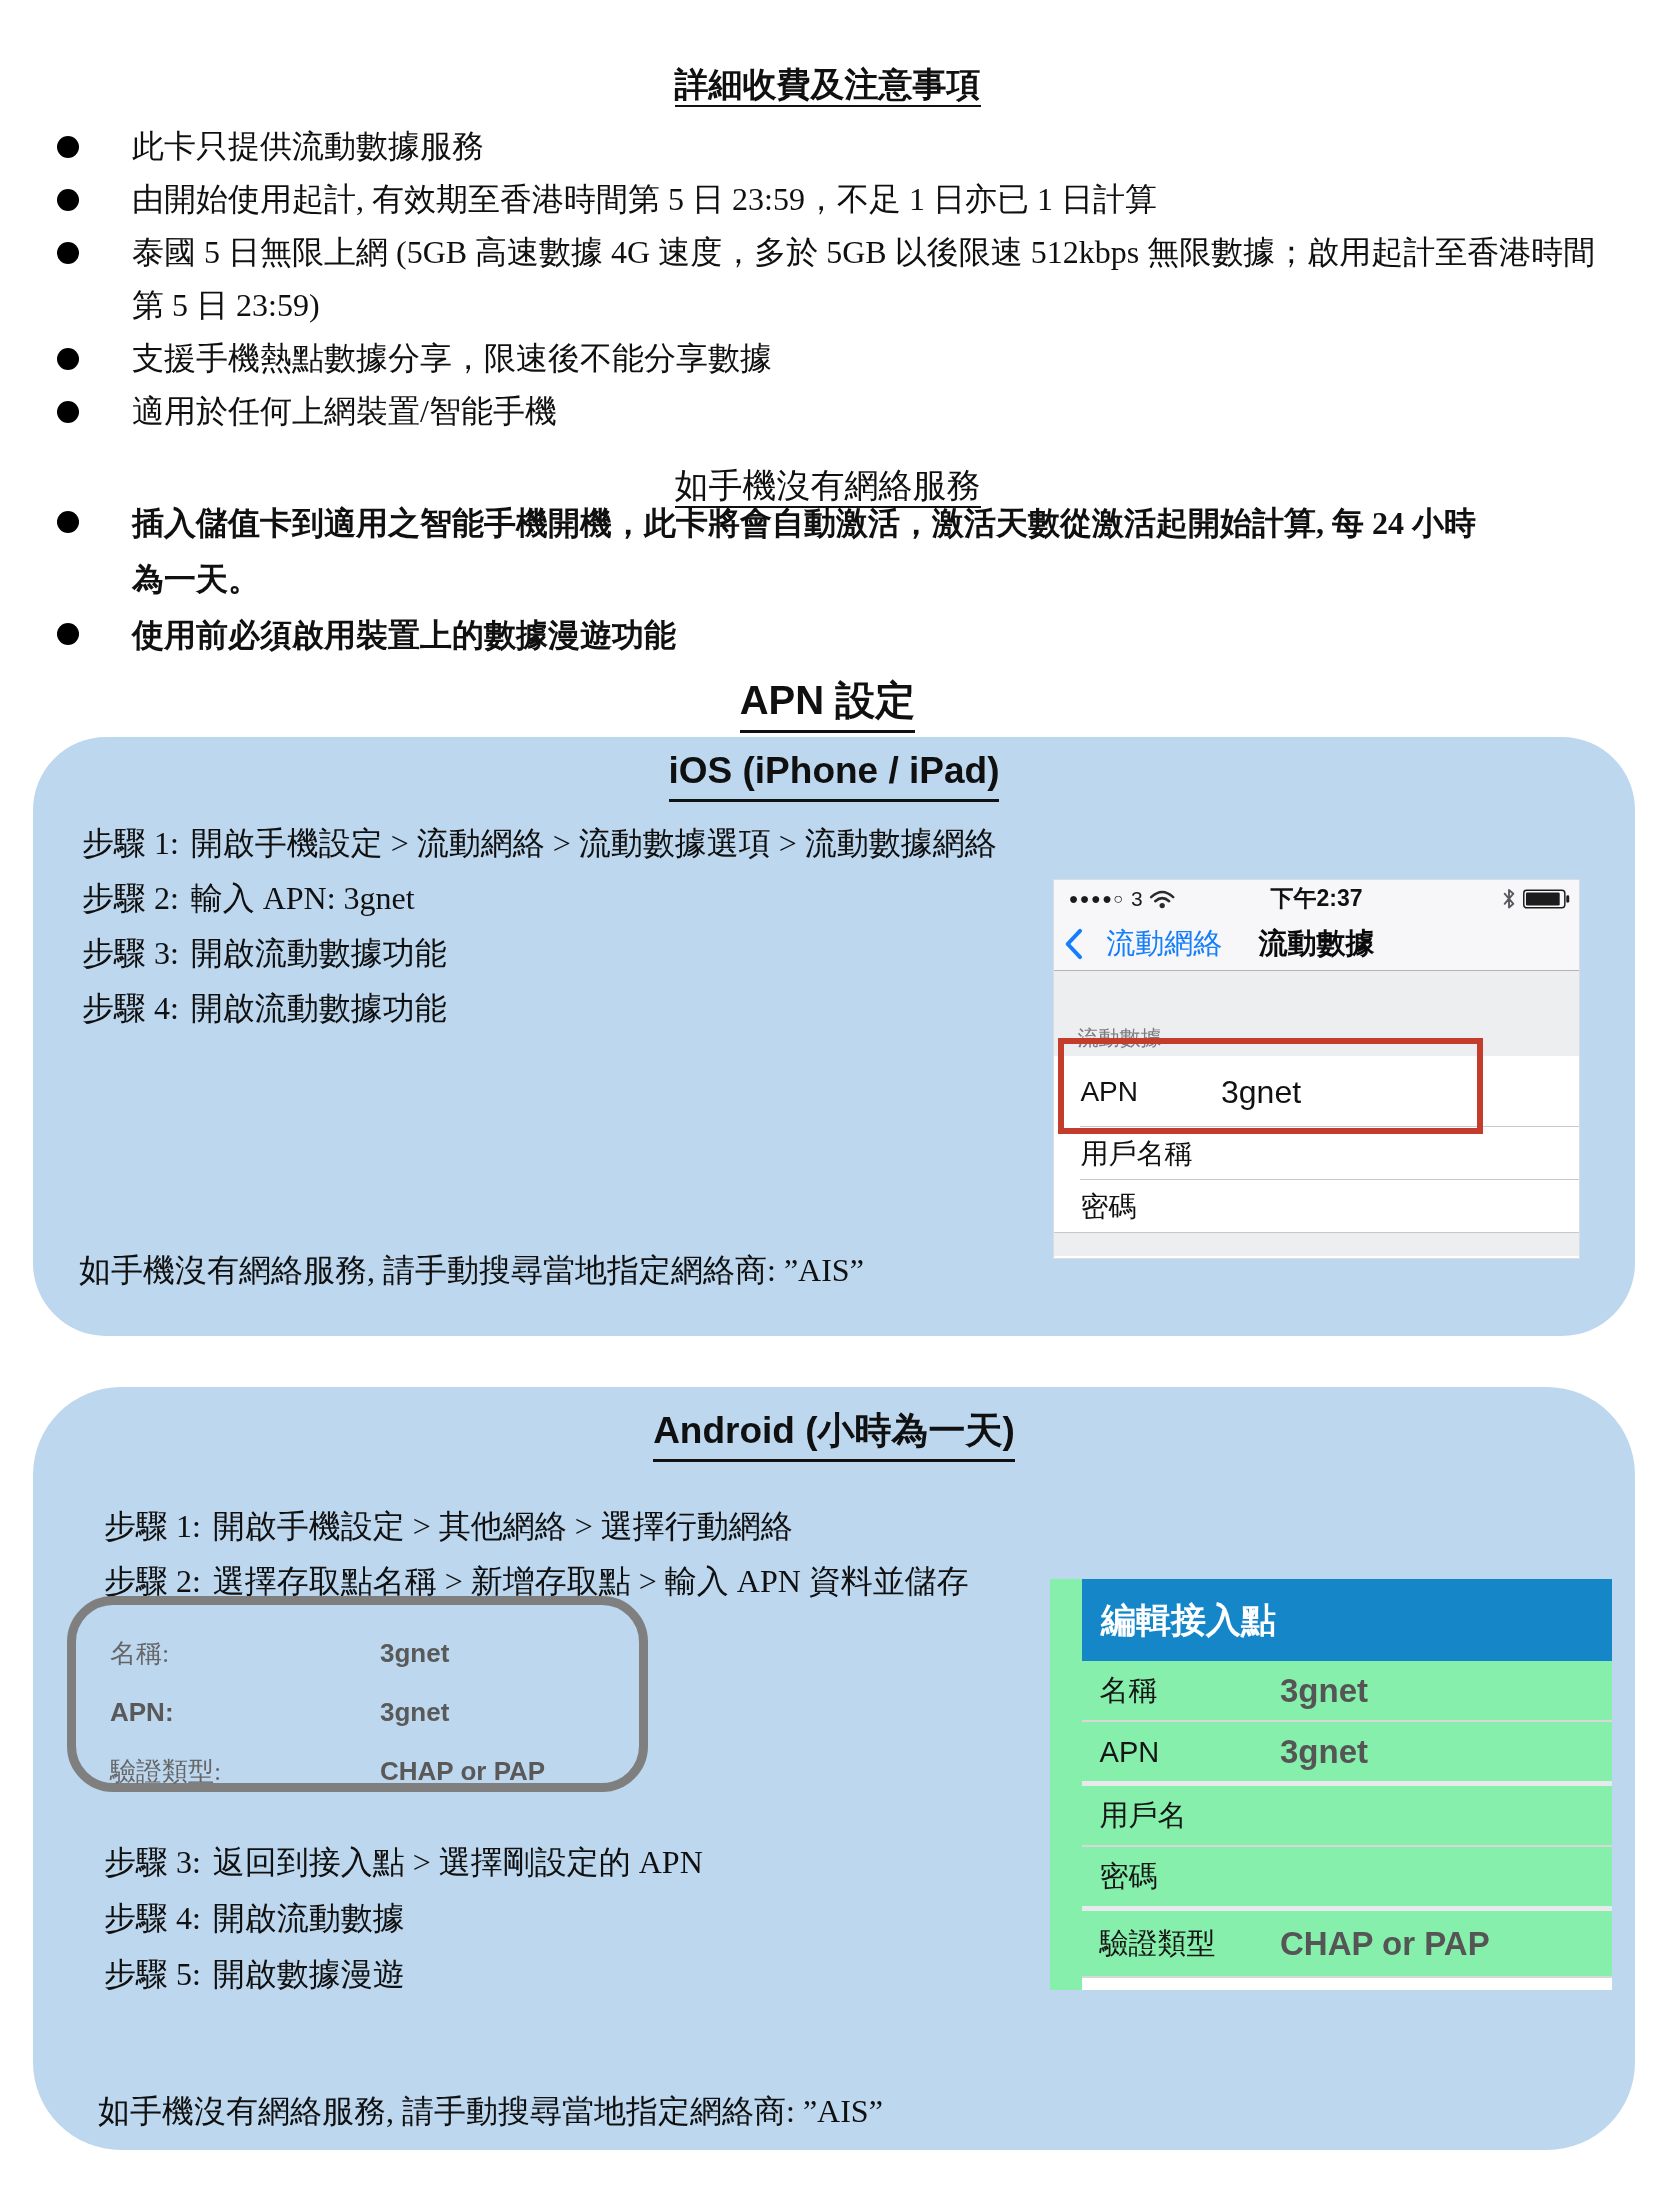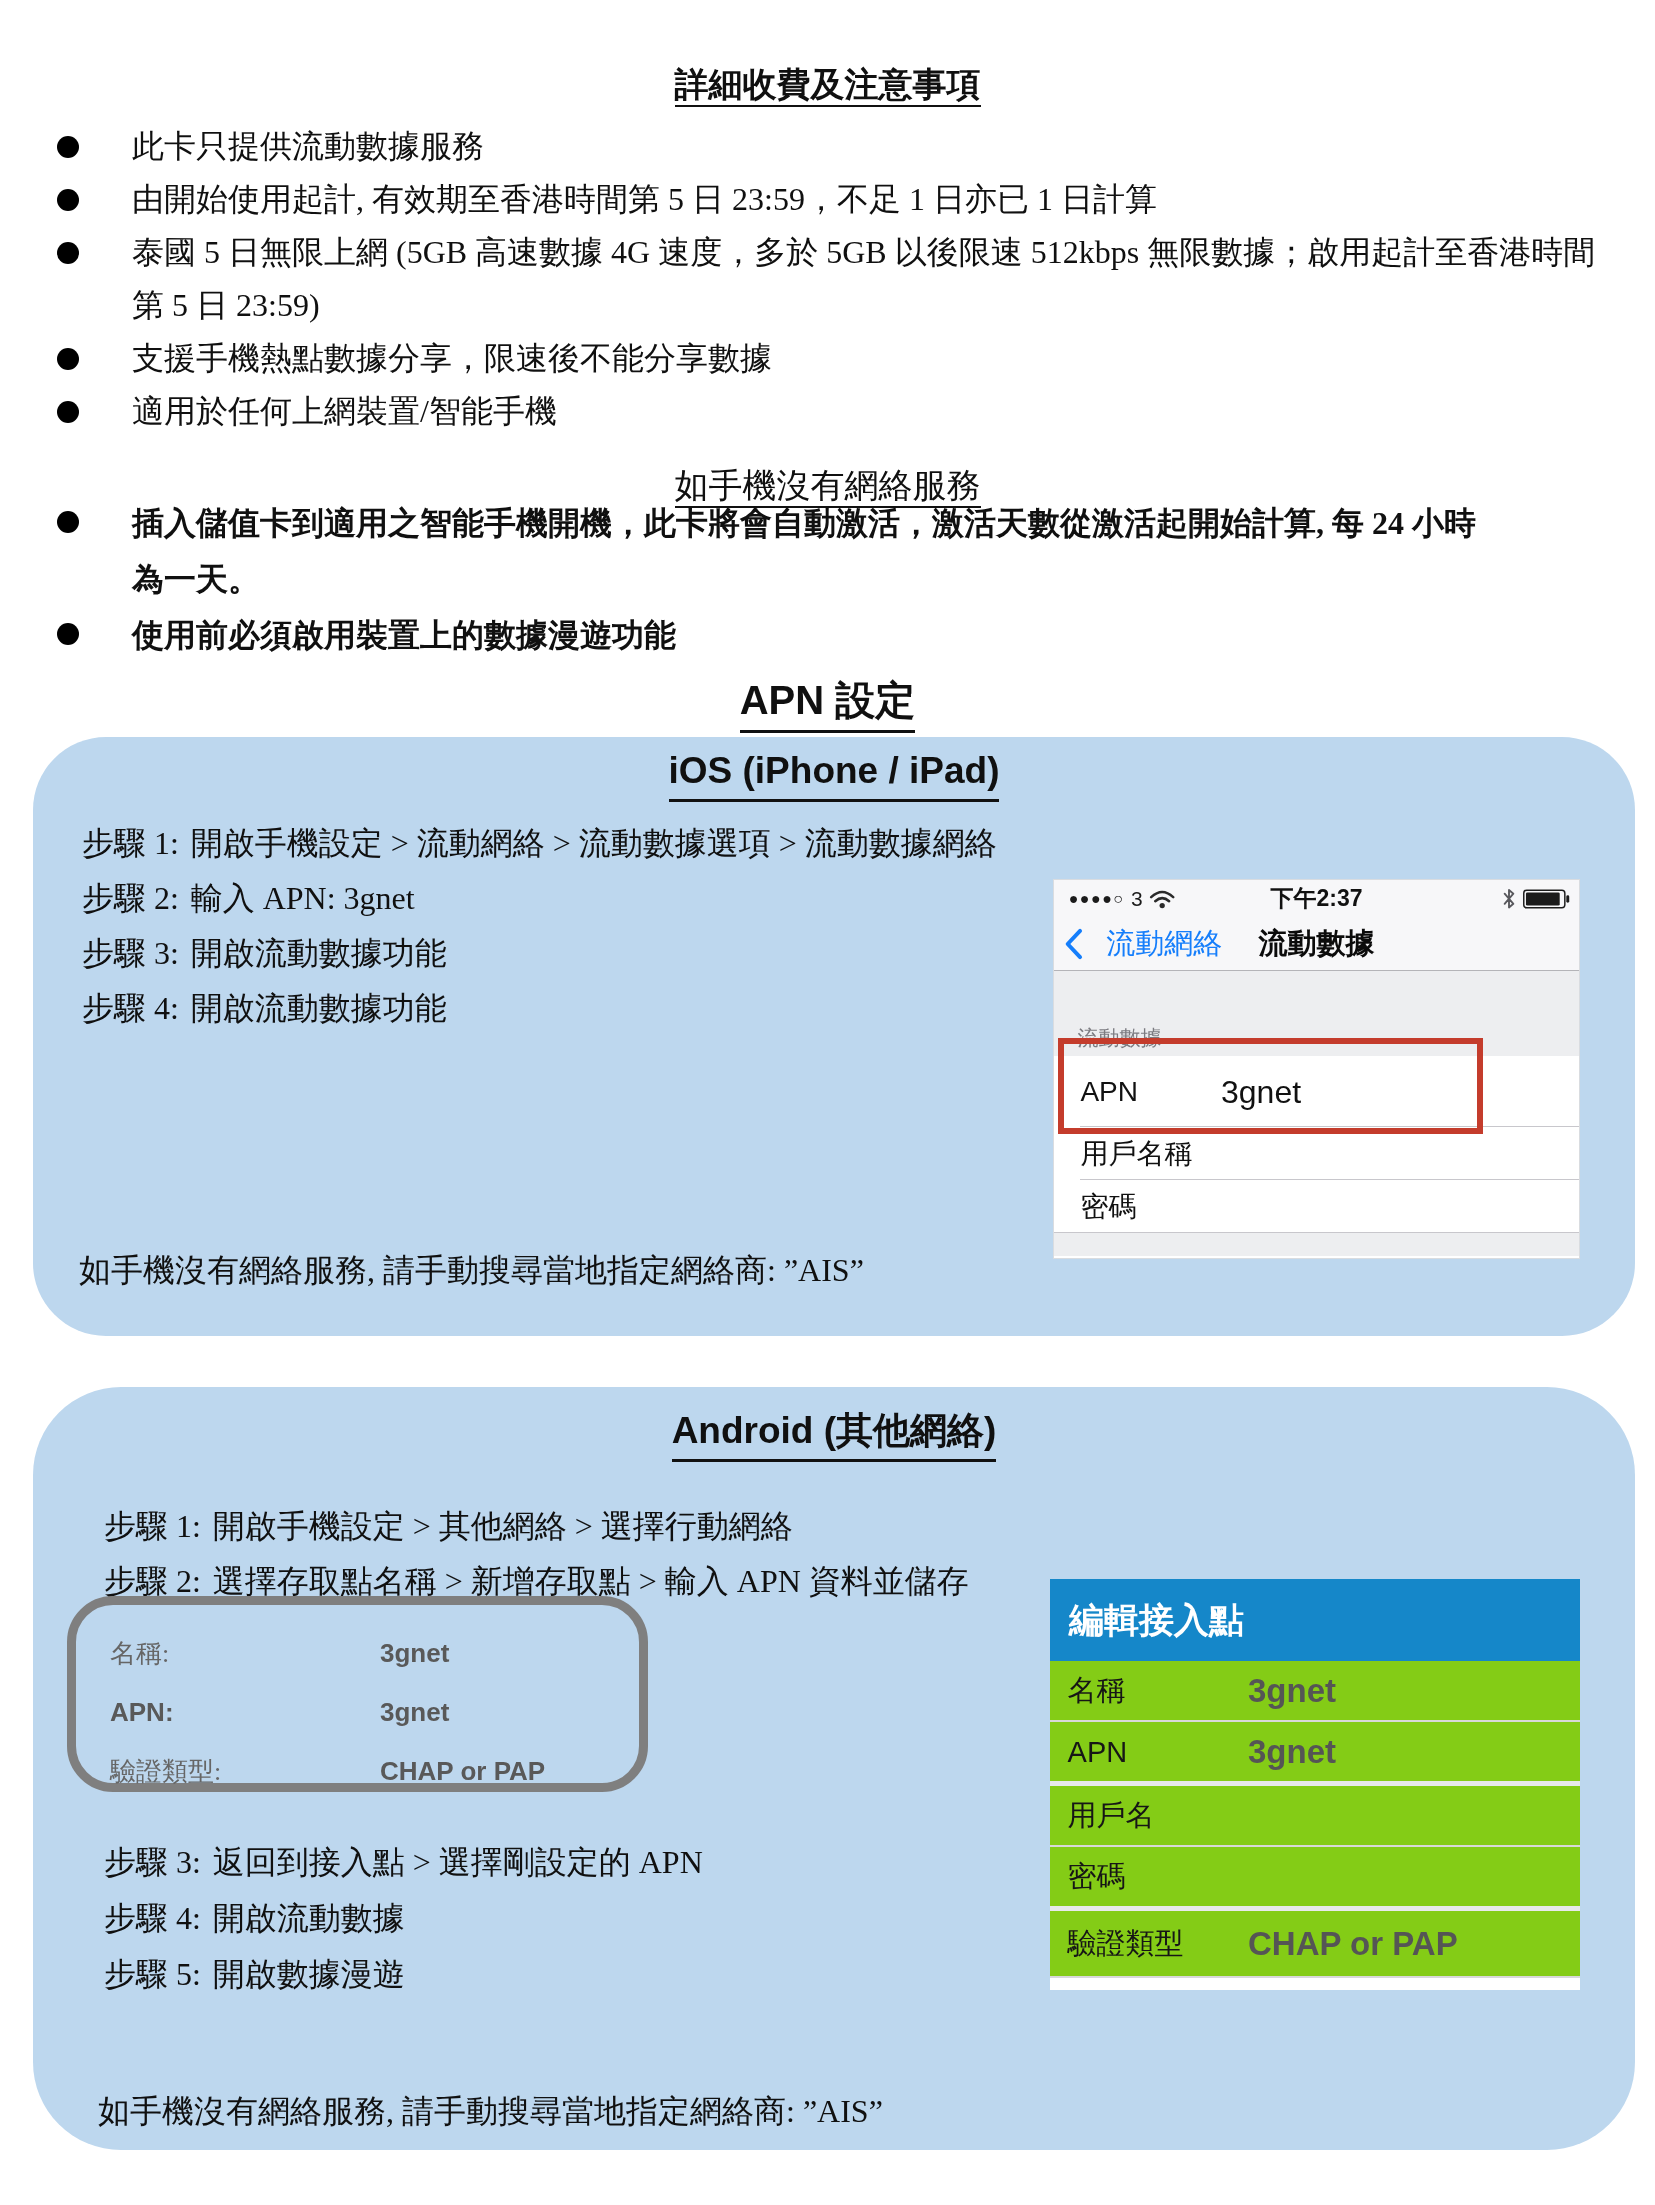--- a/index.html
+++ b/index.html
@@ -74,22 +74,22 @@
   .i-row::after{content:"";position:absolute;left:26.4px;right:0;bottom:0;height:1.5px;background:#c8c7cc;}
   .i-row.apn-row{height:71px;}
   .i-row.plain{height:53px;}
   .i-label{position:absolute;left:26.4px;top:50%;transform:translateY(-50%);font-size:28px;color:#111;}
   .i-value{position:absolute;left:167px;top:50%;transform:translateY(-50%);font-size:32px;color:#111;}
   .i-footer{height:23.5px;background:#edeef0;border-top:1.5px solid #c8c7cc;margin-top:-1.5px;}
   .apn-highlight{position:absolute;left:4.4px;top:158px;width:425px;height:96px;
     box-sizing:border-box;border:6.6px solid #c43c2c;}
 
   
-  .droid{position:absolute;left:1017px;top:192px;width:530px;height:411px;background:#84cc16;
-    overflow:hidden;font-family:"Liberation Sans","DejaVu Sans",sans-serif;}
+  .droid{position:absolute;left:1017px;top:192px;width:530px;height:411px;background:#86efac;
+    overflow:hidden;font-family:"Liberation Sans","DejaVu Sans",sans-serif;padding-left:32px;}
   .d-header{height:82px;background:#1587c9;color:#fff;font-size:35px;font-weight:bold;
     line-height:82px;padding-left:19px;}
   .d-row{position:relative;height:59px;border-bottom:2.2px solid #d8d8d8;}
   .d-row.gap{border-bottom:5.9px solid #e7e9ea;}
   .d-row.tall{height:65px;}
   .d-label{position:absolute;left:17.6px;top:50%;transform:translateY(-50%);font-size:29px;color:#161616;}
   .d-value{position:absolute;left:198px;top:50%;transform:translateY(-50%);
     font-size:33px;font-weight:bold;color:#555;}
   .d-tail{height:14.7px;background:#fff;}
 
@@ -194,21 +194,21 @@
       </div>
       <div class="i-footer"></div>
       <div class="apn-highlight"></div>
     </div>
 
     <div class="box-note">如手機沒有網絡服務, 請手動搜尋當地指定網絡商: ”AIS”</div>
   </section>
 
   <section class="box android">
     <div class="box-heading sans">
-      <span class="u">Android (其他網絡)</span>
+      <span class="u">Android (小時為一天)</span>
     </div>
 
     <div class="steps a-steps-top">
       <div class="step"><span class="step-label">步驟 1:</span><span>開啟手機設定 &gt; 其他網絡 &gt; 選擇行動網絡</span></div>
       <div class="step"><span class="step-label">步驟 2:</span><span>選擇存取點名稱 &gt; 新增存取點 &gt; 輸入 APN 資料並儲存</span></div>
     </div>
 
     <div class="apn-annotation">
       <div class="ann-row">
         <span>名稱:</span>

